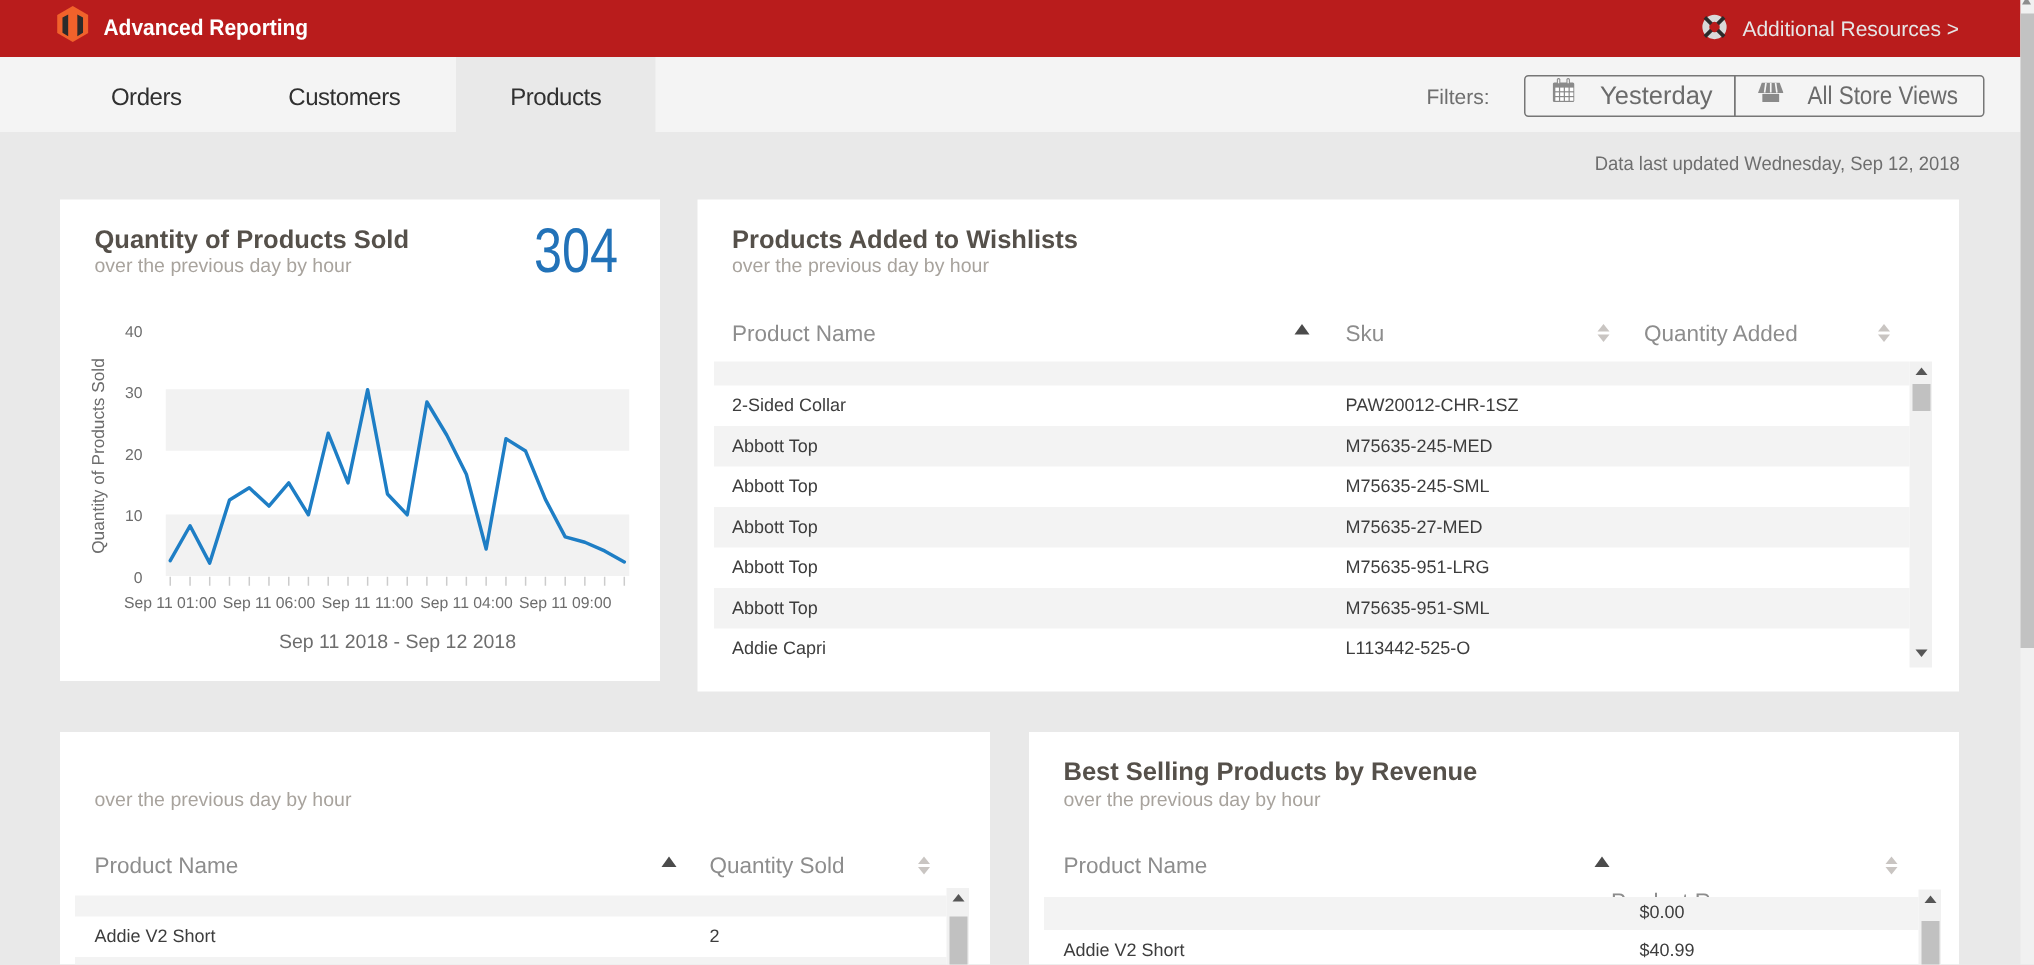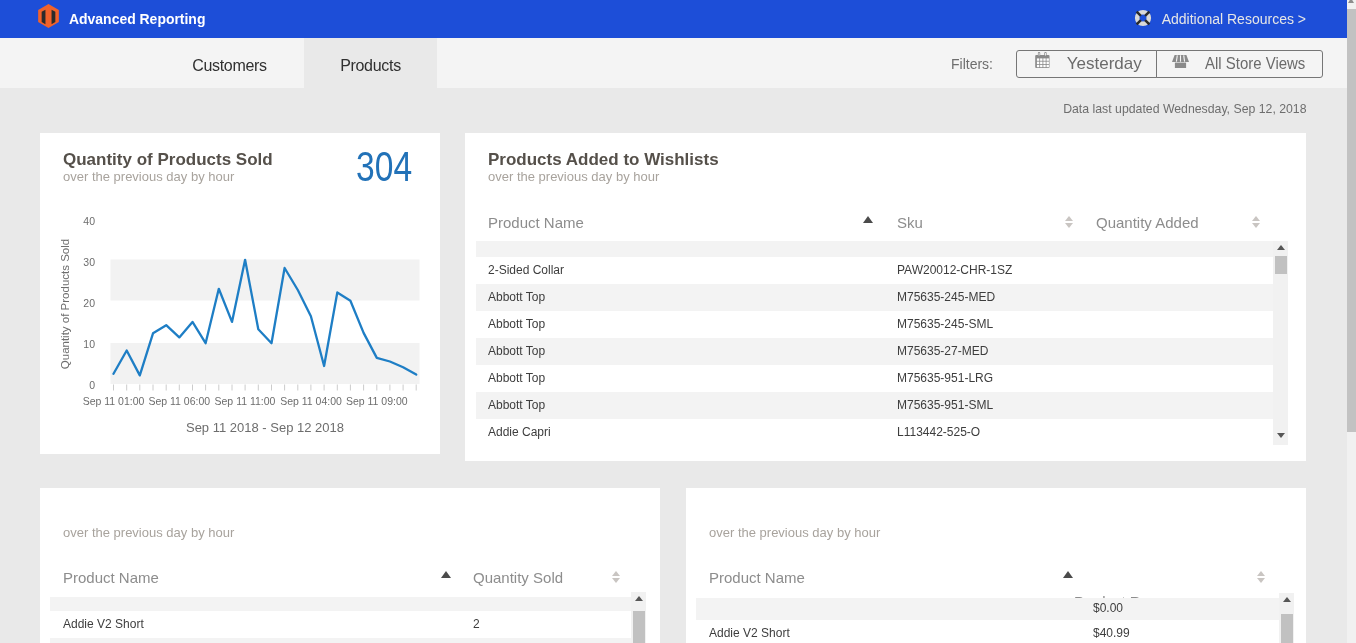--- a/index.html
+++ b/index.html
@@ -1,18 +1,18 @@
 <!DOCTYPE html>
 <html><head>
 <meta charset="utf-8">
 <style>
 * { margin:0; padding:0; box-sizing:border-box; }
 html,body { width:1356px; height:643px; overflow:hidden; }
 body { font-family:"Liberation Sans", sans-serif; background:#e9e9e9; position:relative; -webkit-font-smoothing:antialiased; }
-.topbar { position:absolute; left:0; top:0; width:1347px; height:38px; background:#1d4ed8; }
+.topbar { position:absolute; left:0; top:0; width:1347px; height:38px; background:#b91c1c; }
 .brand { position:absolute; left:69px; top:0; line-height:38px; color:#ffffff; font-size:15px; font-weight:bold; transform:scaleX(0.93); transform-origin:left center; }
 .addres { position:absolute; right:41px; top:0; line-height:38px; color:#e6e6e6; font-size:14px; }
 .tabbar { position:absolute; left:0; top:38px; width:1347px; height:50px; background:#f4f4f4; }
 .tab { position:absolute; top:0; height:50px; line-height:55px; font-size:16px; letter-spacing:-0.3px; color:#303030; text-align:center; }
 .tab.orders { left:40px; width:115px; }
 .tab.customers { left:172px; width:115px; }
 .tab.products { left:304px; width:133px; background:#e9e9e9; }
 .filters { position:absolute; left:951px; top:0; line-height:53px; font-size:14px; color:#6e6e6e; }
 .btngroup { position:absolute; left:1000px; top:12px; height:28px; }
 .btn { position:absolute; top:0; height:28px; border:1px solid #767676; background:transparent; color:#6b6b6b; font-size:17px; line-height:26px;margin-left:16px; }
@@ -60,20 +60,21 @@
     <g stroke="#2b2b2b" stroke-width="2.5">
       <line x1="2.6" y1="2.6" x2="6.9" y2="6.9"></line>
       <line x1="11.1" y1="11.1" x2="15.4" y2="15.4"></line>
       <line x1="15.4" y1="2.6" x2="11.1" y2="6.9"></line>
       <line x1="6.9" y1="11.1" x2="2.6" y2="15.4"></line>
     </g>
   </svg>
   <div class="addres">Additional Resources &gt;</div>
 </div>
 <div class="tabbar">
+  <div class="tab orders">Orders</div>
   <div class="tab customers">Customers</div>
   <div class="tab products">Products</div>
   <div class="filters">Filters:</div>
   <div class="btngroup">
     <div class="btn btn1"><span style="margin-left:18px" class="ic">
       <svg width="15" height="16" viewBox="0 0 15 16">
         <rect x="2.9" y="0" width="2.3" height="4.5" rx="1" fill="#8a8a8a"></rect>
         <rect x="9.3" y="0" width="2.3" height="4.5" rx="1" fill="#8a8a8a"></rect>
         <rect x="0.2" y="3" width="14.3" height="13" rx="1" fill="#8a8a8a"></rect>
         <rect x="3.6" y="0.9" width="0.9" height="2.6" fill="#f5f5f5"></rect>
@@ -219,20 +220,21 @@
       <span class="rtxt" style="left:423px">2</span>
     </div>
   <div class="row g" style="left:10px; top:150px; width:581px; height:5px;"></div>
   <div class="sb" style="left:591px; top:104px; width:15px; height:51px;">
     <div class="sbarrow up" style="left:3.5px; top:4px;"></div>
     <div class="sbthumb" style="left:1.5px; top:19px; width:12px; height:40px;"></div>
   </div>
 </div>
 
 <div class="card c4">
+  <div class="ctitle">Best Selling Products by Revenue</div>
   <div class="csub" style="top:37px;">over the previous day by hour</div>
   <div class="thead" style="left:23px; top:81px;">Product Name</div>
   <div class="sortup" style="left:377px; top:83px;"></div>
   <div class="thead" style="left:388px; top:81px;margin-top:24px;">Product Revenue</div>
   <div class="sortboth" style="left:571px; top:83px;"></div>
   <div class="row g" style="left:10px; top:110px; width:583px; height:22px; line-height:20px;">
       <span class="rtxt" style="left:397px">$0.00</span>
     </div>
   <div class="row" style="left:10px; top:132px; width:583px; height:23px; line-height:27px;">
       <span class="rtxt" style="left:13px">Addie V2 Short</span>

